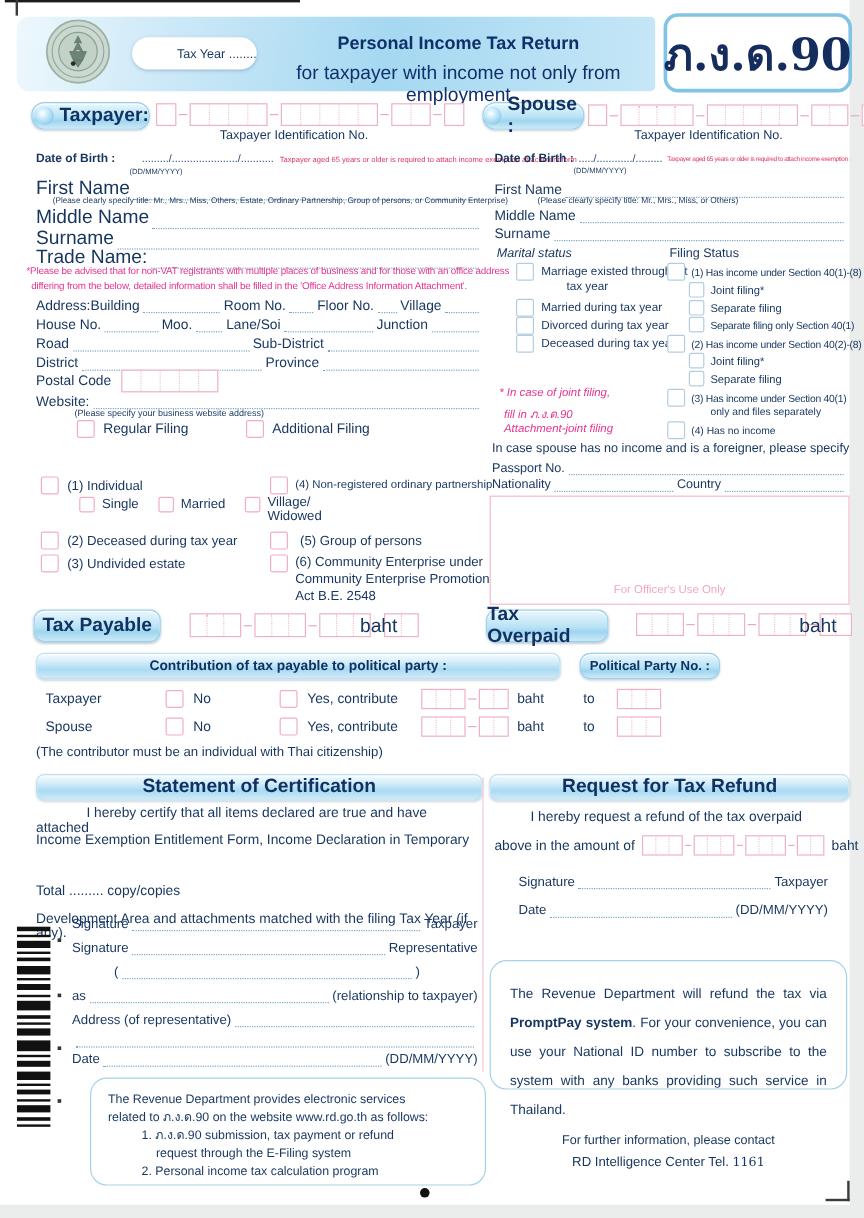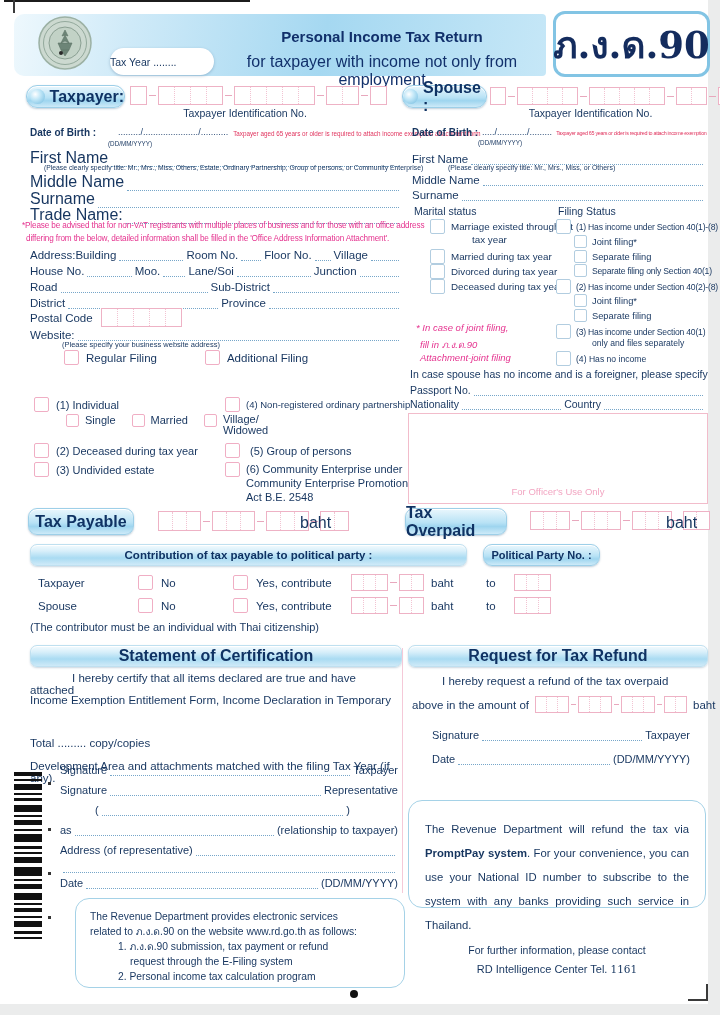--- a/index.html
+++ b/index.html
@@ -55,21 +55,21 @@
   <div class="abs" style="left:14px;top:14px;width:532px;height:62px;border-radius:10px 4px 4px 10px;background:linear-gradient(100deg,#eef8fd 0%,#cfeaf8 22%,#a5d8f1 58%,#c6e7f7 100%);"></div>
 
   <svg class="abs" style="left:38px;top:16px;" width="54" height="54">
     <circle cx="27" cy="27" r="26" fill="#ccd9d0" stroke="#9cb1a4" stroke-width="1.5"></circle>
     <circle cx="27" cy="27" r="21.5" fill="none" stroke="#93a99c" stroke-width="1"></circle>
     <circle cx="27" cy="27" r="16" fill="#c2d2c6" stroke="#8ba093" stroke-width="1"></circle>
     <path d="M27 14 L30 20 L27 19 L24 20 Z M27 19 L31 27 L27 25 L23 27 Z M20 27 L34 27 L31 34 L23 34 Z M23 34 L27 40 L31 34" fill="#6d8577" stroke="#5c7265" stroke-width="0.6"></path>
     <circle cx="23" cy="37" r="2" fill="#2a2a2a"></circle>
   </svg>
 
-  <div class="abs" style="left:110px;top:48px;width:104px;height:27px;background:#fff;border-radius:14px;box-shadow:0 1px 3px rgba(60,100,140,.35);display:flex;align-items:center;justify-content:flex-start;">
+  <div class="abs" style="left:110px;top:31px;width:104px;height:27px;background:#fff;border-radius:14px;box-shadow:0 1px 3px rgba(60,100,140,.35);display:flex;align-items:center;justify-content:flex-end;">
     <span class="fs105 navy">Tax Year ........</span>
   </div>
 
   <div class="abs fs125 b navy" style="left:222px;top:28px;width:320px;text-align:center;font-size:15px;color:#11306b;">Personal Income Tax Return</div>
   <div class="abs fs12 navy" style="left:222px;top:53px;width:320px;text-align:center;color:#11306b;">for taxpayer with income not only from employment</div>
 
   <div class="abs" style="left:553px;top:11px;width:151px;height:60px;background:#fff;border:3px solid #82c4e4;border-radius:12px;display:flex;align-items:center;justify-content:center;">
     <span style="font-family:'DejaVu Serif',serif;font-size:37px;font-weight:bold;color:#142c5e;">ภ.ง.ด.90</span>
   </div>
 
@@ -240,21 +240,21 @@
   <div class="abs navy nw" style="left:448px;top:164px;font-size:7px;">(Please clearly specify title: Mr., Mrs., Miss, or Others)</div>
   <div class="abs row" style="left:412px;top:172px;width:294px;">
     <span class="lbl fs115">Middle Name</span>
     <div class="dots"></div>
   </div>
   <div class="abs row" style="left:412px;top:187px;width:294px;">
     <span class="lbl fs115">Surname</span>
     <div class="dots"></div>
   </div>
 
-  <div class="abs fs105" style="left:414px;top:205px;">Marital status</div>
+  <div class="abs fs105" style="left:414px;top:205px;font-style:italic;">Marital status</div>
   <div class="abs fs105" style="left:558px;top:205px;">Filing Status</div>
 
   <div class="abs row" style="left:430px;top:219px;align-items:center;">
     <span class="cb bl"></span>
     <span class="fs95 nw" style="margin-left:6px;">Marriage existed throughout</span>
   </div>
   <div class="abs fs95" style="left:472px;top:234px;">tax year</div>
   <div class="abs row" style="left:430px;top:249px;align-items:center;">
     <span class="cb bl"></span>
     <span class="fs95 nw" style="margin-left:6px;">Married during tax year</span>

